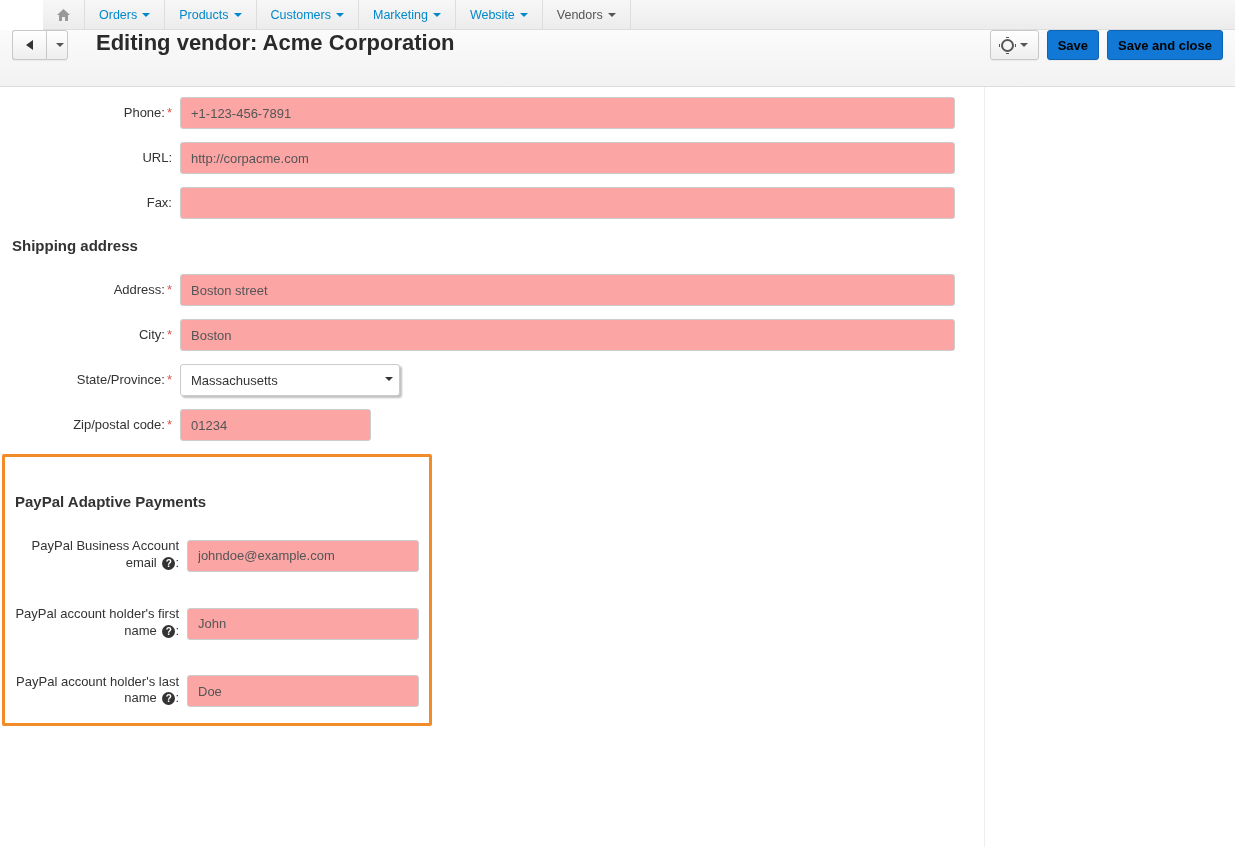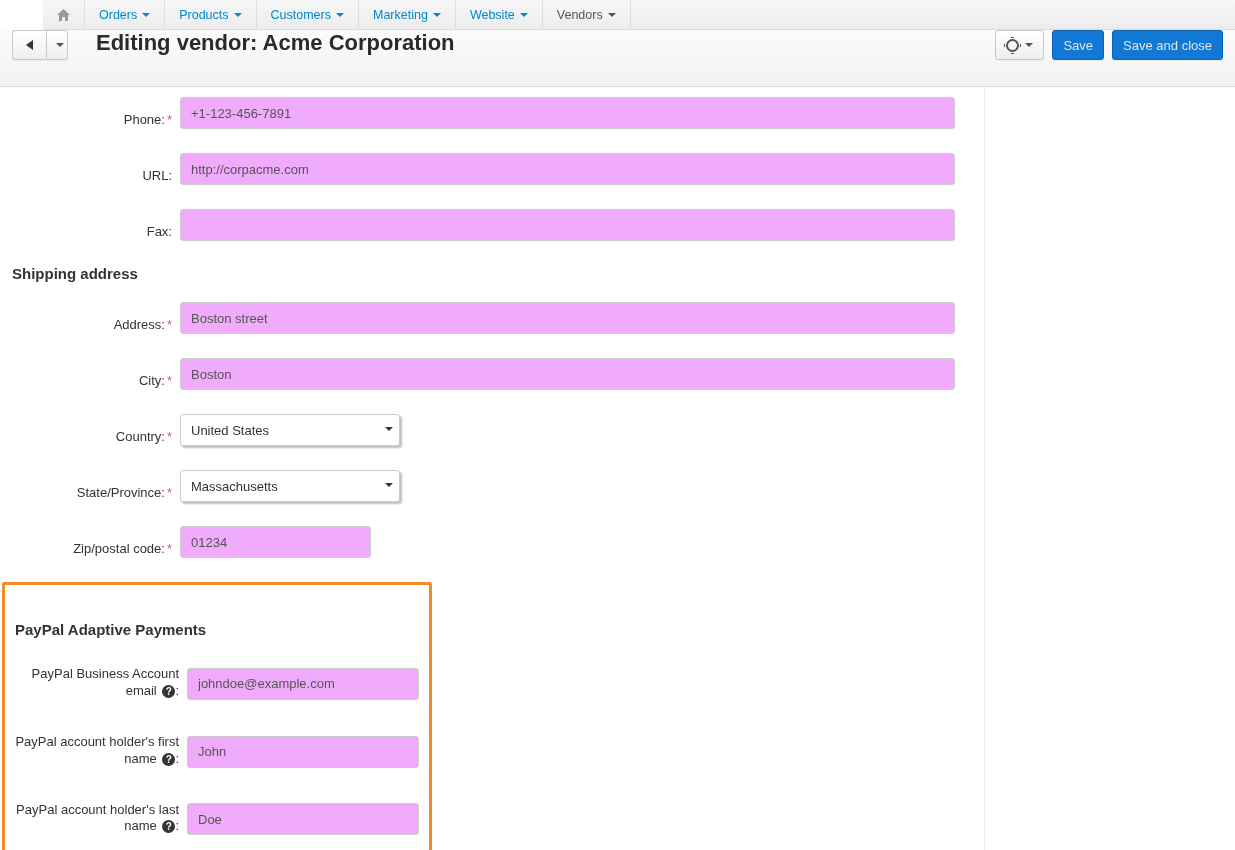--- a/index.html
+++ b/index.html
@@ -84,21 +84,21 @@
   .btn.split-left{ border-top-right-radius:0; border-bottom-right-radius:0; border-right:none;}
   .btn.split-right{ border-top-left-radius:0; border-bottom-left-radius:0; width:22px; padding:0;}
   .arrow-left {
     width:0;height:0;
     border-top:5px solid transparent;
     border-bottom:5px solid transparent;
     border-right:7px solid #333;
   }
   .page-title { margin-left:28px; font-size:22px; font-weight:600; color:#2a2a2a; }
   .actionbar .right { margin-left:auto; display:flex; gap:8px;}
-  .btn.primary { background:#1178d6; border-color:#0d64b5; color:#e5e5e5;}
+  .btn.primary { background:#1178d6; border-color:#0d64b5; color:#000000;font-weight:bold;}
   .gear-icon {
     width:13px;height:13px; position:relative;
     border:2px solid #555; border-radius:50%;
   }
   .gear-icon::before{
     content:""; position:absolute; inset:-4px;
     background:
       radial-gradient(circle at 50% 0,#555 1.3px,transparent 1.5px),
       radial-gradient(circle at 50% 100%,#555 1.3px,transparent 1.5px),
       radial-gradient(circle at 0 50%,#555 1.3px,transparent 1.5px),
@@ -109,22 +109,22 @@
     display:flex;
   }
   .main {
     flex:0 0 985px;
     border-right:1px solid #eee;
     padding:10px 20px 30px 10px;
     min-height:760px;
   }
   .form-row {
     display:flex;
-    align-items:flex-end;
-    margin-bottom:24px;
+    align-items:center;
+    margin-bottom:13px;
   }
   .form-row.top-align{ align-items:flex-end; }
   .flabel {
     flex:0 0 170px;
     text-align:right;
     padding-right:8px;
     color:#333;
     line-height:1.3;
   }
   .flabel.multi { padding-top:6px;}
@@ -139,21 +139,21 @@
     margin-left:2px;
     cursor:help;
   }
   .finput {
     height:32px;
     border:1px solid #ccc;
     border-radius:3px;
     padding:0 10px;
     font-size:13px;
     color:#555;
-    background:#f0abfc;
+    background:#fca5a5;
   }
   .finput.wide { width:775px; }
   .finput.med  { width:191px; }
   .finput.paypal{ width:257px;}
   .select-wrap {
     position:relative; width:220px; height:32px;
     border:1px solid #ccc; border-radius:3px;
     background:#fff;
     display:flex; align-items:center; padding:0 10px;
     box-shadow: 2px 2px 2px rgba(0,0,0,.25);
@@ -251,27 +251,20 @@
 
     <div class="form-row">
       <div class="flabel"><span>Address:</span><span class="req">*</span></div>
       <input class="finput wide" value="Boston street" style="">
     </div>
     <div class="form-row">
       <div class="flabel"><span>City:</span><span class="req">*</span></div>
       <input class="finput wide" value="Boston" style="">
     </div>
     <div class="form-row">
-      <div class="flabel"><span>Country:</span><span class="req">*</span></div>
-      <div class="select-wrap">
-        <span>United States</span>
-        <span class="caret-down"></span>
-      </div>
-    </div>
-    <div class="form-row">
       <div class="flabel"><span>State/Province:</span><span class="req">*</span></div>
       <div class="select-wrap">
         <span>Massachusetts</span>
         <span class="caret-down"></span>
       </div>
     </div>
     <div class="form-row">
       <div class="flabel"><span>Zip/postal code:</span><span class="req">*</span></div>
       <input class="finput med" value="01234" style="">
     </div>

